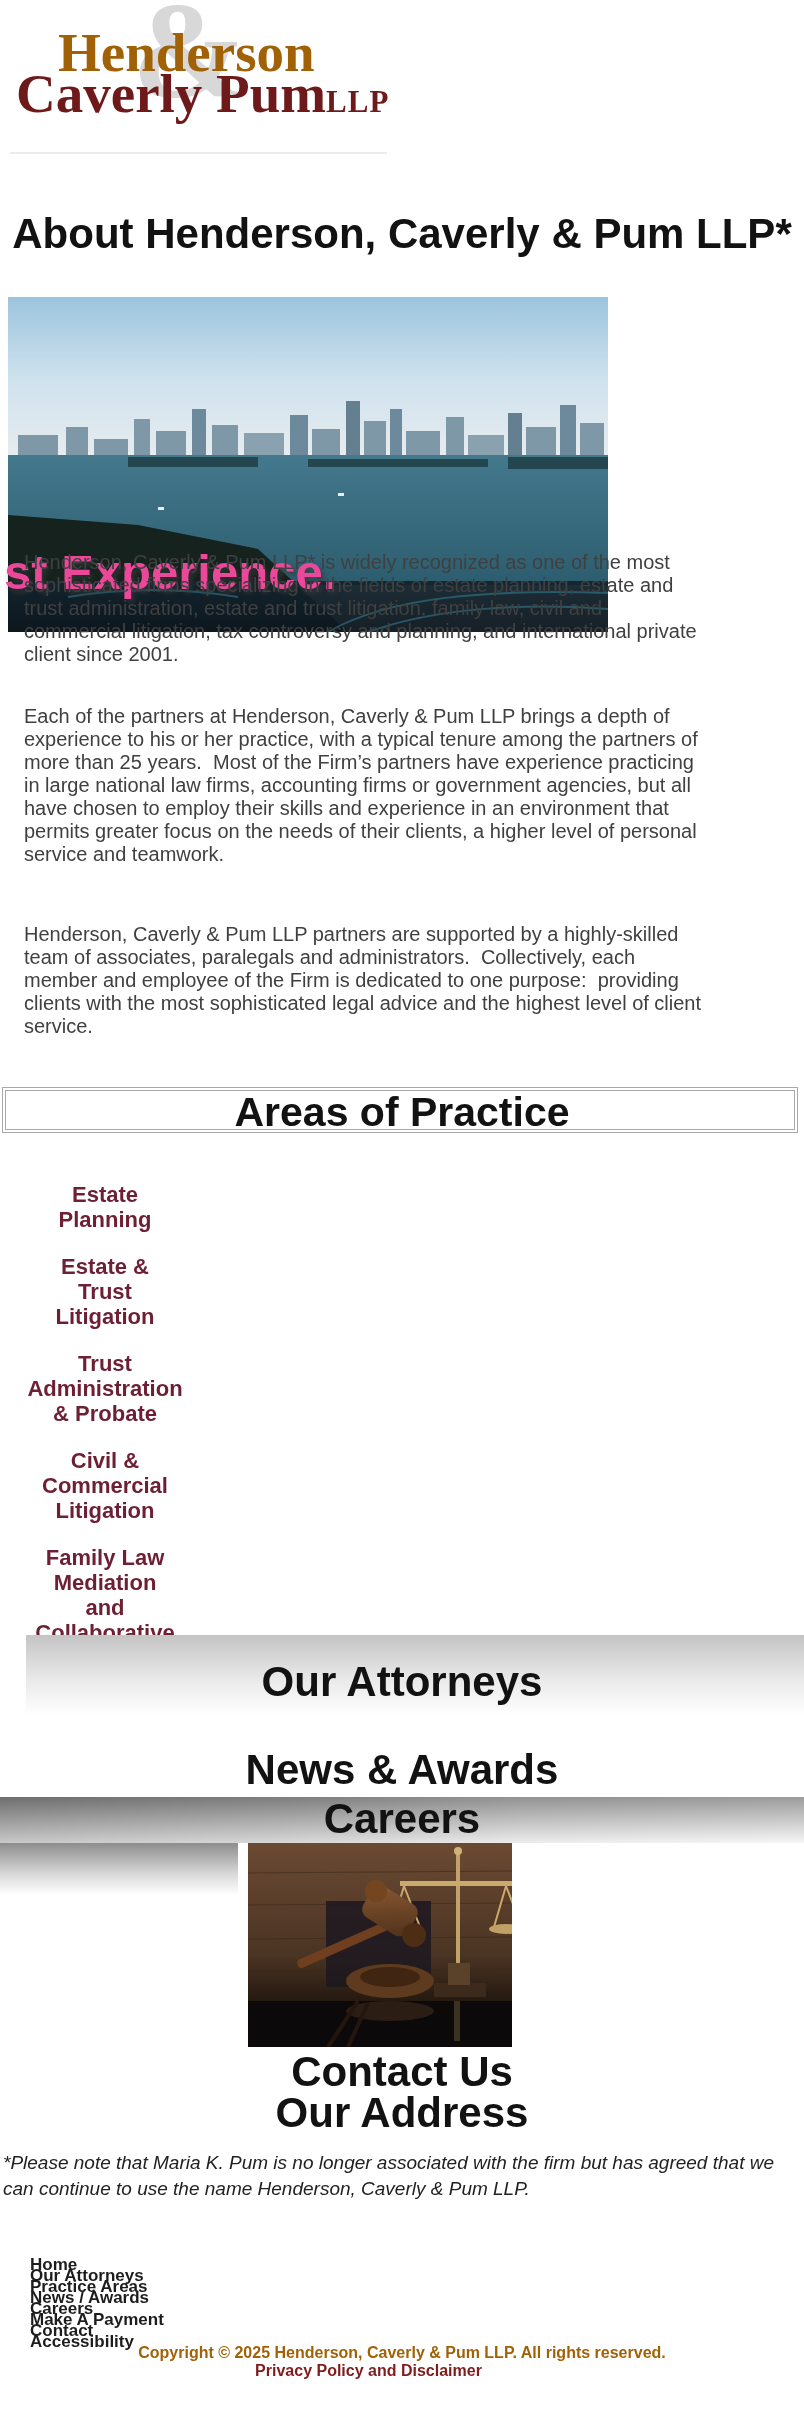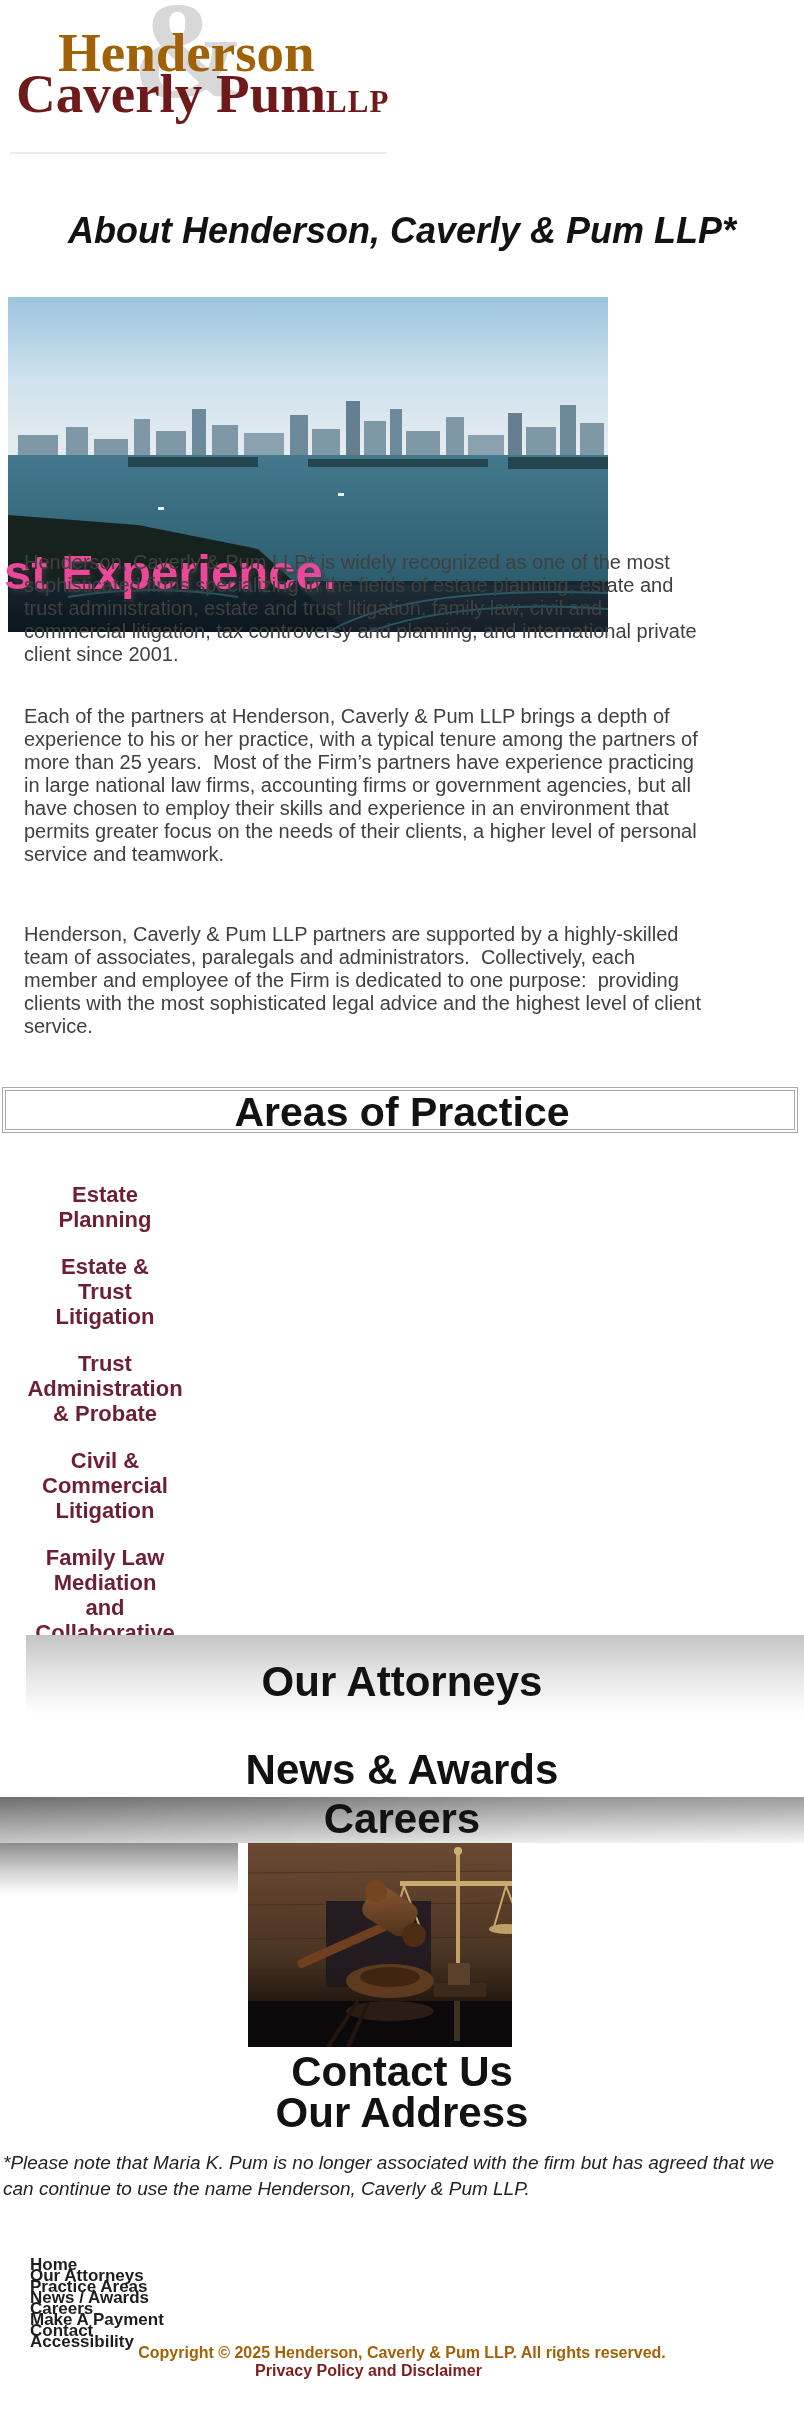--- a/index.html
+++ b/index.html
@@ -22,21 +22,21 @@
   }
   .logo-line2 {
     left:16px; top:66px; font-family:"Liberation Serif", serif;
     font-size:55px; font-weight:bold; color:#6f1a1a; line-height:1; z-index:1;
   }
   .logo-suffix { font-size:31px; font-weight:bold; letter-spacing:1px; }
   .header-divider { left:10px; top:152px; width:377px; height:2px; background:#ececec; }
 
   
   .h { width:804px; left:0; text-align:center; font-weight:bold; color:#121212; line-height:1.05; }
-  .h1 { font-size:36px; top:212px;font-style:italic; }
+  .h1 { font-size:42px; top:212px; }
   .h-section { font-size:42px; }
 
   
   .hero-photo { left:8px; top:297px; width:600px; height:335px; }
   .hero-overlay {
     left:4px; top:548px; z-index:3; color:#ec4899; font-size:49px; font-weight:bold;
     text-shadow:3px 4px 5px rgba(55,55,55,0.8); line-height:1;
   }
 
   

